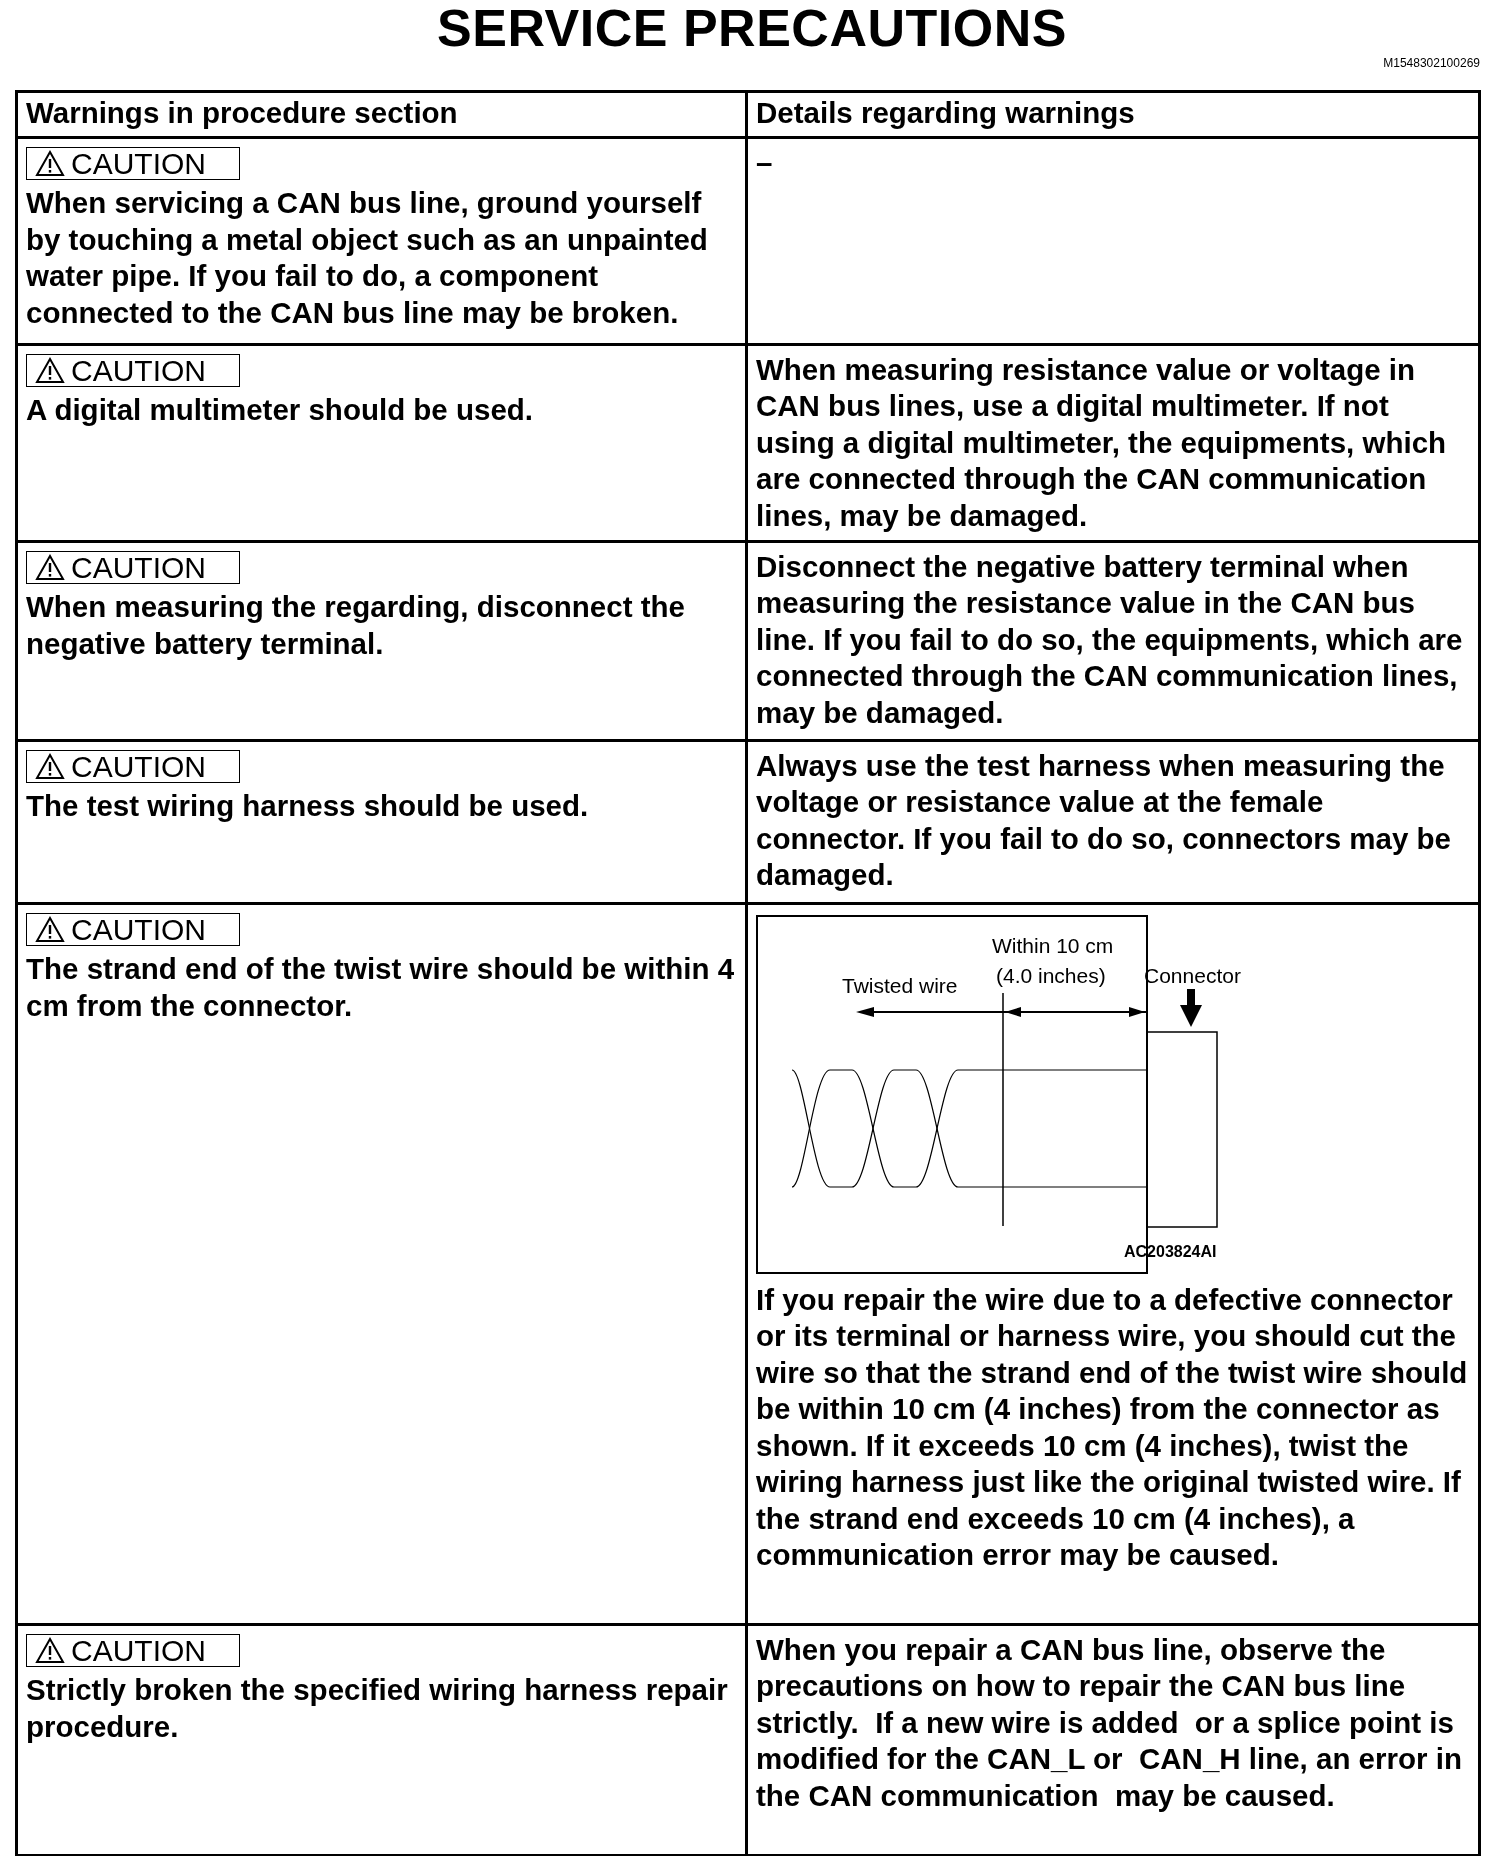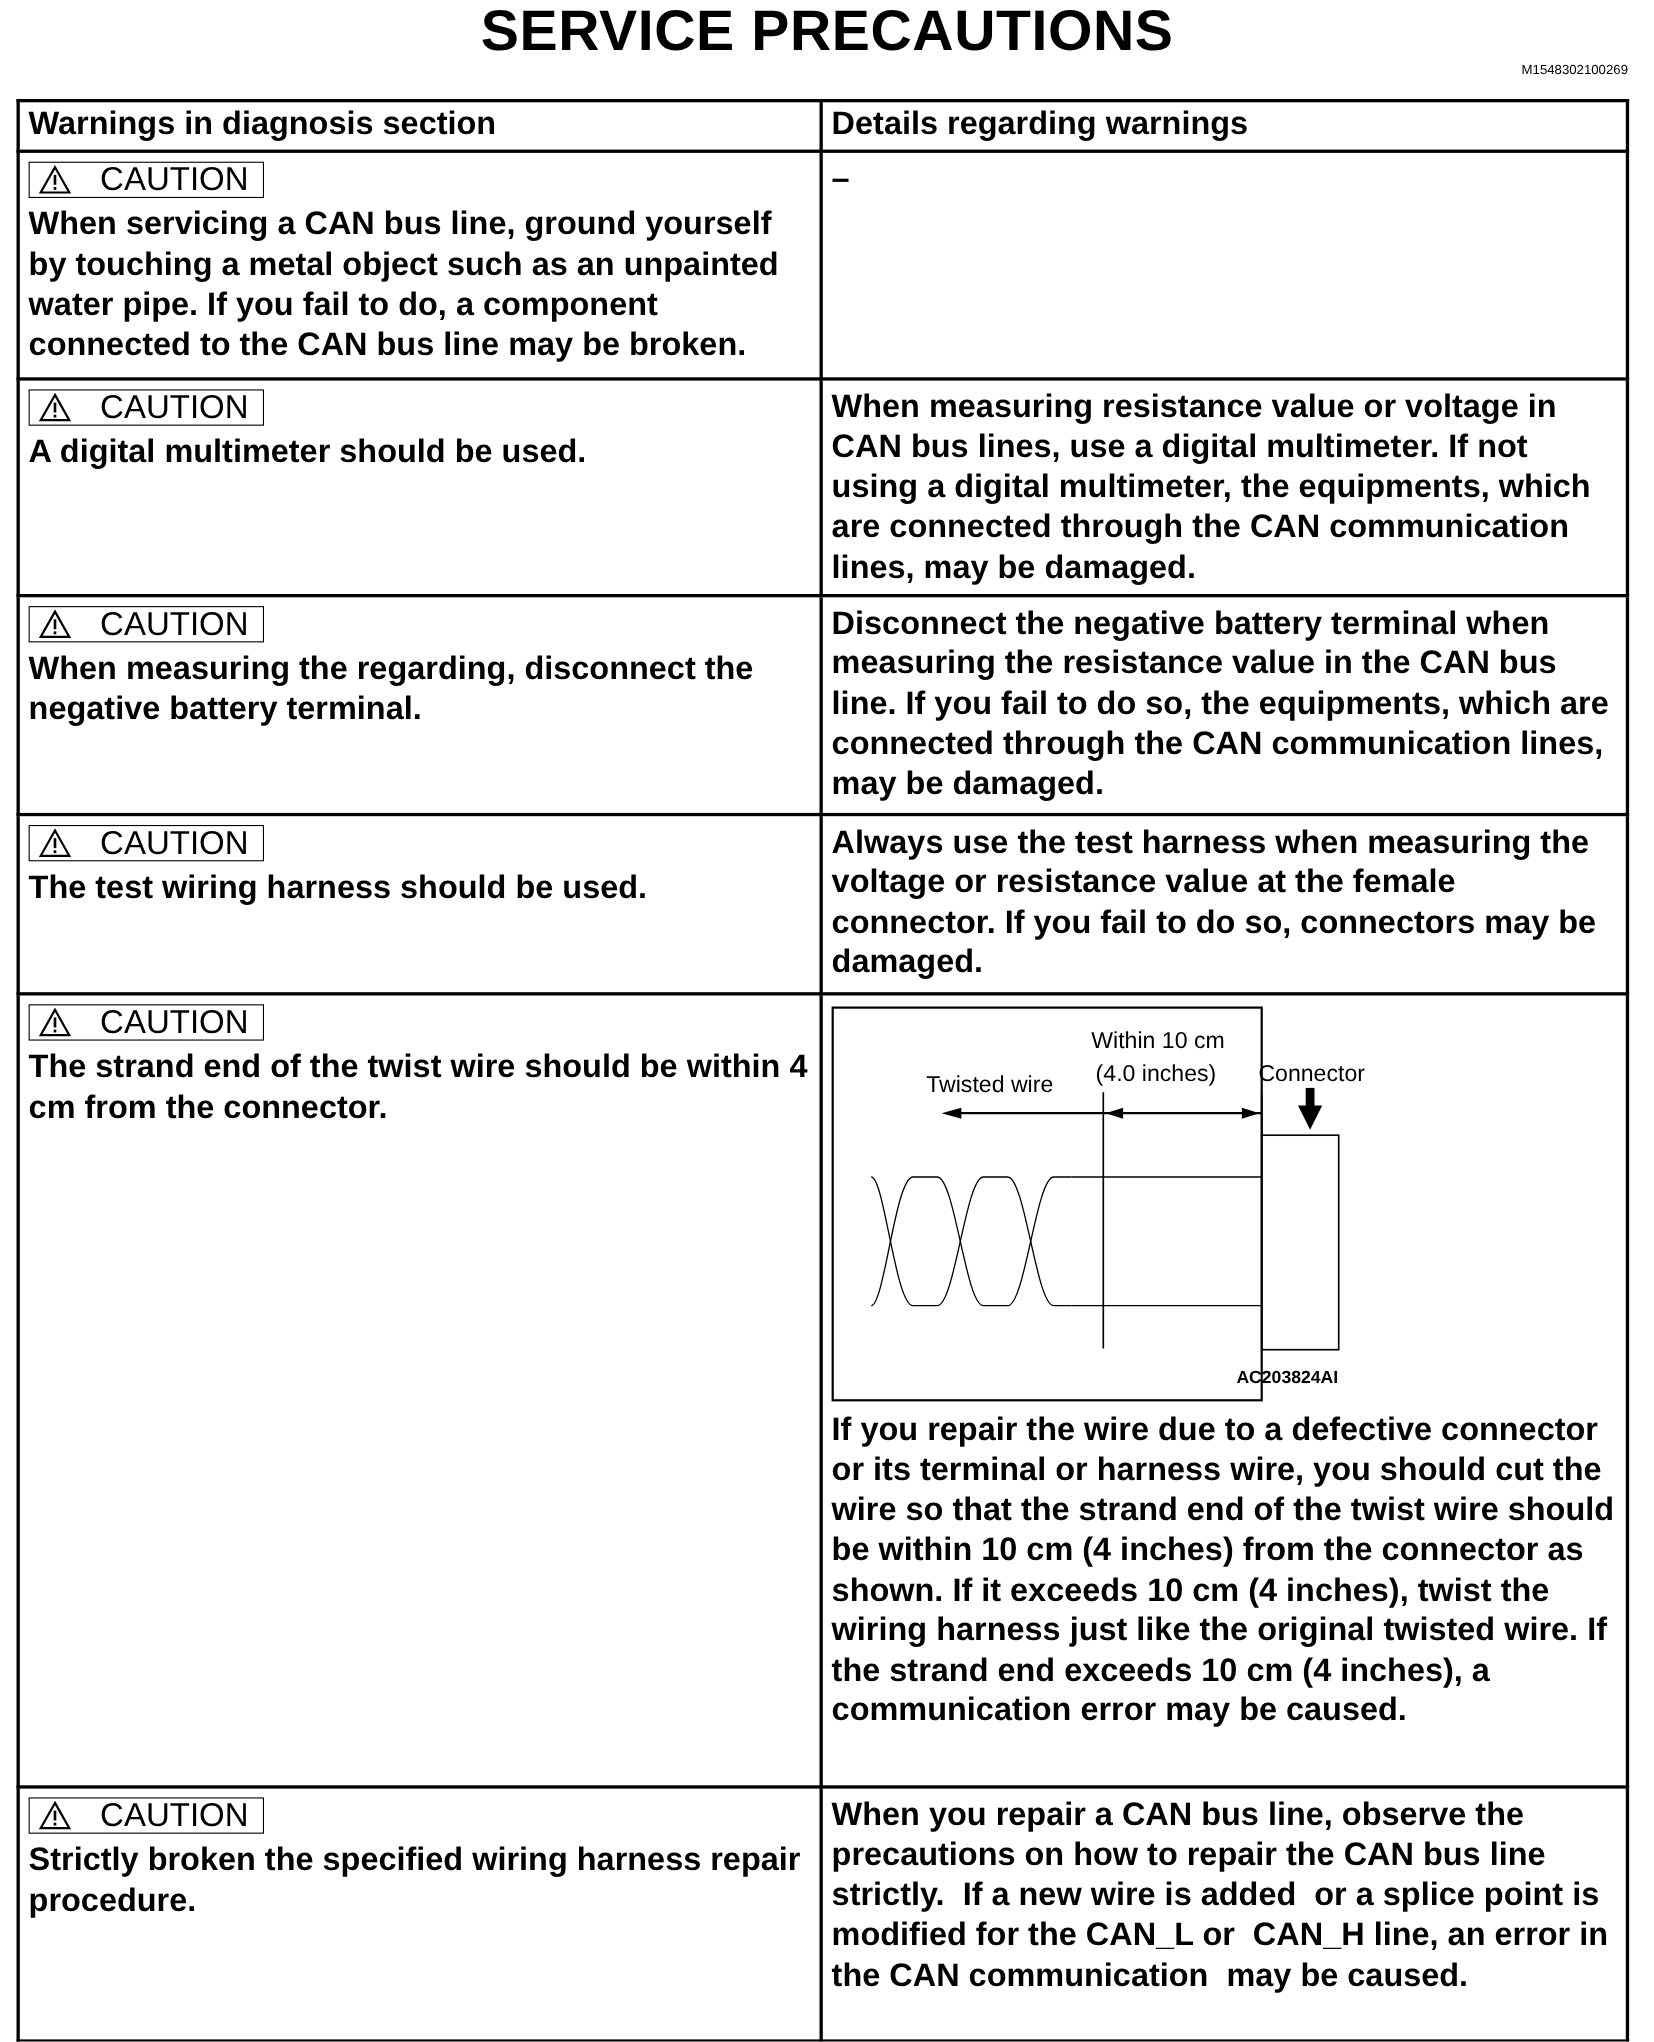--- a/index.html
+++ b/index.html
@@ -10,21 +10,21 @@
   .docid { position:absolute; right:24px; top:56px; font-size:12px; }
   table.prec { position:absolute; left:15px; top:90px; width:1466px;
                border-collapse:collapse; table-layout:fixed; }
   table.prec td, table.prec th { border:3px solid #000; vertical-align:top;
                padding:6px 8px 4px 8px; font-size:29.5px; line-height:36.5px;
                font-weight:bold; text-align:left; }
   table.prec th { font-weight:bold; height:34px; padding-top:2px; }
   col.c1 { width:730px; }
   .caution { display:inline-flex; align-items:center; border:1.5px solid #000;
              height:33px; width:214px; box-sizing:border-box; padding-left:8px;
-             font-weight:normal; font-size:30px; margin-top:2px; margin-bottom:-1px; line-height:33px;gap:20px;}
+             font-weight:normal; font-size:30px; margin-top:2px; margin-bottom:-1px; line-height:33px;}
   .caution svg { width:30px; height:27px; margin-right:6px; }
   .r1 td { height:194px; } .r2 td { height:184px; } .r3 td { height:186px; }
   .r4 td { height:150px; } .r5 td { height:708px; } .r6 td { height:218px; }
   .diagram { width:392px; height:359px; border:2px solid #000; margin:4px 0 8px 0; box-sizing:border-box; position:relative; }
   .diagram svg { position:absolute; left:0; top:0; }
   .dlabel { font-family:"Liberation Sans", sans-serif; font-size:21px; font-weight:normal; }
   .dref { font-family:"Liberation Sans", sans-serif; font-size:16px; font-weight:bold; }
 </style>
 </head>
 <body>
@@ -32,21 +32,21 @@
 <div class="title">SERVICE PRECAUTIONS</div>
 <div class="docid">M1548302100269</div>
 
 <table class="prec">
   <colgroup>
       <col class="c1">
       <col class="c2">
     </colgroup>
   <thead>
     <tr>
-      <th>Warnings in diagnosis section</th>
+      <th>Warnings in procedure section</th>
       <th>Details regarding warnings</th>
     </tr>
   </thead>
   <tbody>
     <tr class="r1">
       <td>
         <div class="caution">
           <svg viewBox="0 0 30 27">
               <polygon points="15,2 28,25 2,25" fill="none" stroke="#000" stroke-width="2"></polygon>
               <rect x="13.8" y="9" width="2.4" height="9" fill="#000"></rect>

